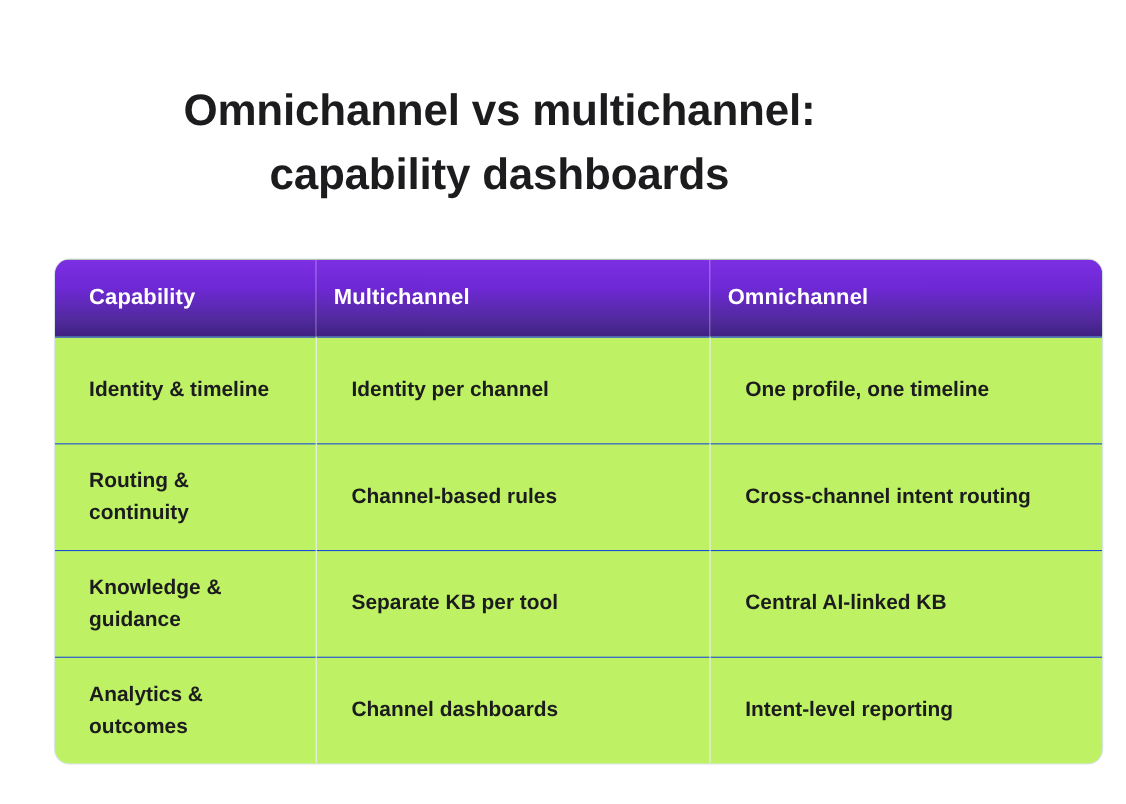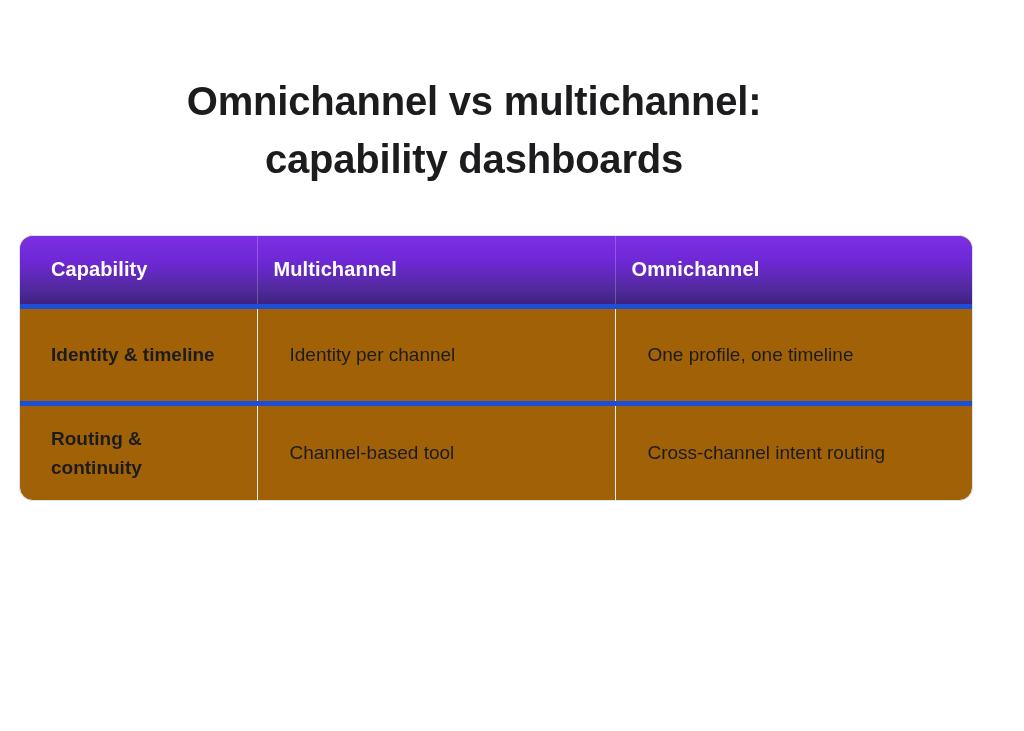--- a/index.html
+++ b/index.html
@@ -22,40 +22,39 @@
     box-sizing: border-box;
   }
 
   
   .title-block {
     position: absolute;
     left: 0;
     top: 72px;
     width: 908px;
     text-align: center;
-    padding-left: 20px;
   }
   .title-line {
     display: block;
     font-size: 40px;
     line-height: 58px;
     font-weight: 700;
     color: #1c1c1e;
     letter-spacing: -0.2px;
   }
 
   
   .table-card {
     position: absolute;
-    left: 19px;
+    left: 49px;
     top: 235px;
     width: 954px;
     border: 1px solid #dbe3ee;
     border-radius: 14px;
-    background: #a16207;
+    background: #bef264;
     box-sizing: border-box;
     overflow: hidden;
   }
 
   .grid-table {
     width: 100%;
     border-collapse: collapse;
     table-layout: fixed;
   }
 
@@ -84,39 +83,39 @@
   .head-row th.th-capability {
     text-align: left;
     padding-left: 31px;
   }
 
   
   .grid-table td {
     height: 97px;
     padding: 18px 16px;
     vertical-align: middle;
-    border-top: 5px solid #1d4ed8;
+    border-top: 1px solid #1d4ed8;
     border-right: 1px solid #edeef1;
     box-sizing: border-box;
     font-size: 19px;
     line-height: 29px;
     color: #1c1c1e;
   }
   .grid-table td:last-child {
     border-right: none;
     margin-left: 36px;
   }
 
   .cell-capability {
     font-weight: 700;
     padding-left: 31px !important;
     padding-right: 24px !important;
   }
   .cell-value {
-    font-weight: 400;
+    font-weight: 700;
     padding-left: 32px !important;
   }
 </style>
 </head>
 <body>
 
 <div class="page">
 
   <div class="title-block">
     <span class="title-line">Omnichannel vs multichannel:</span>
@@ -138,20 +137,30 @@
         </tr>
       </thead>
       <tbody>
         <tr>
           <td class="cell-capability">Identity &amp; timeline</td>
           <td class="cell-value">Identity per channel</td>
           <td class="cell-value">One profile, one timeline</td>
         </tr>
         <tr>
           <td class="cell-capability">Routing &amp; continuity</td>
-          <td class="cell-value">Channel-based tool</td>
+          <td class="cell-value">Channel-based rules</td>
           <td class="cell-value">Cross-channel intent routing</td>
+        </tr>
+        <tr>
+          <td class="cell-capability">Knowledge &amp; guidance</td>
+          <td class="cell-value">Separate KB per tool</td>
+          <td class="cell-value">Central AI-linked KB</td>
+        </tr>
+        <tr>
+          <td class="cell-capability">Analytics &amp; outcomes</td>
+          <td class="cell-value">Channel dashboards</td>
+          <td class="cell-value">Intent-level reporting</td>
         </tr>
       </tbody>
     </table>
   </div>
 
 </div>
 
 </body></html>

